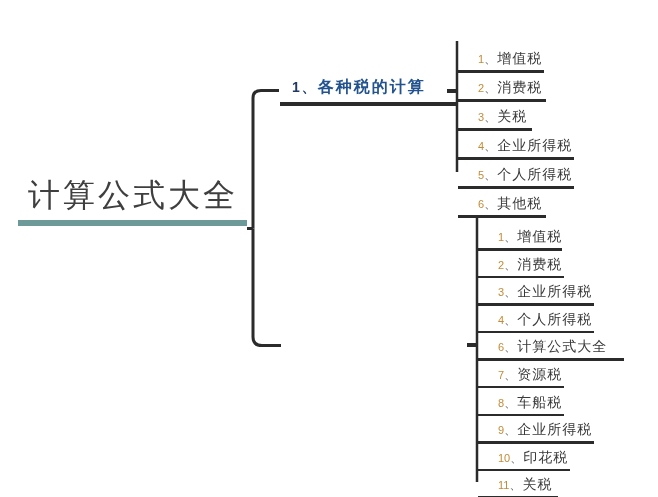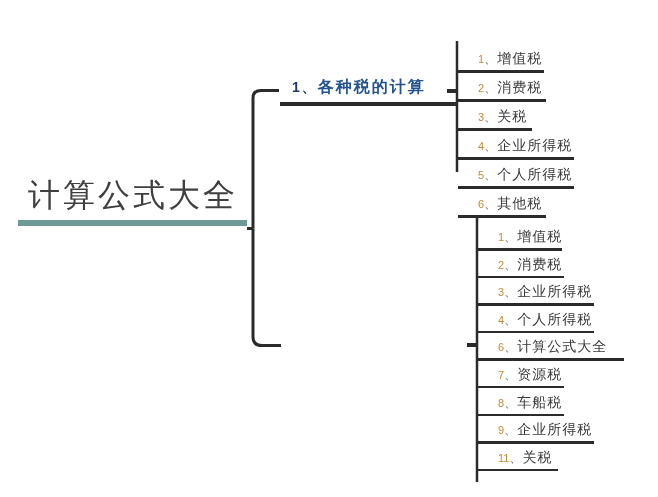--- a/index.html
+++ b/index.html
@@ -204,18 +204,22 @@
     </div>
     <div class="leaf">
       <span class="leaf-text"><span class="lnum">8</span><span class="lsep">、</span><span>车船税</span></span>
       <div class="leaf-rule" style="width:86px"></div>
     </div>
     <div class="leaf">
       <span class="leaf-text"><span class="lnum">9</span><span class="lsep">、</span><span>企业所得税</span></span>
       <div class="leaf-rule" style="width:116px"></div>
     </div>
     <div class="leaf">
+      <span class="leaf-text"><span class="lnum">10</span><span class="lsep">、</span><span>印花税</span></span>
+      <div class="leaf-rule" style="width:92px"></div>
+    </div>
+    <div class="leaf">
       <span class="leaf-text"><span class="lnum">11</span><span class="lsep">、</span><span>关税</span></span>
       <div class="leaf-rule" style="width:80px"></div>
     </div>
   </div>
 
 </div>
 
 </body></html>

